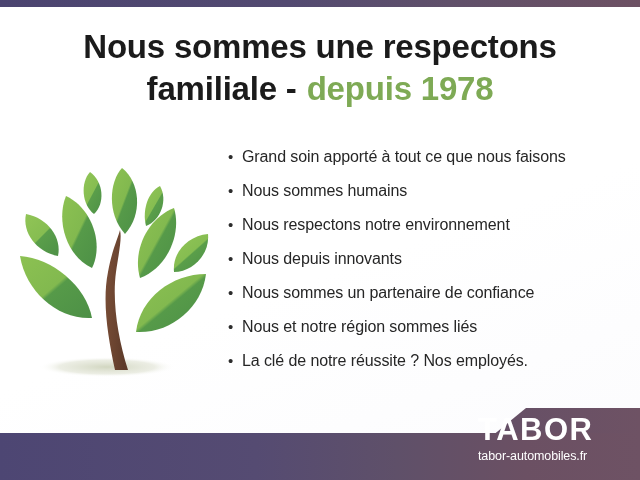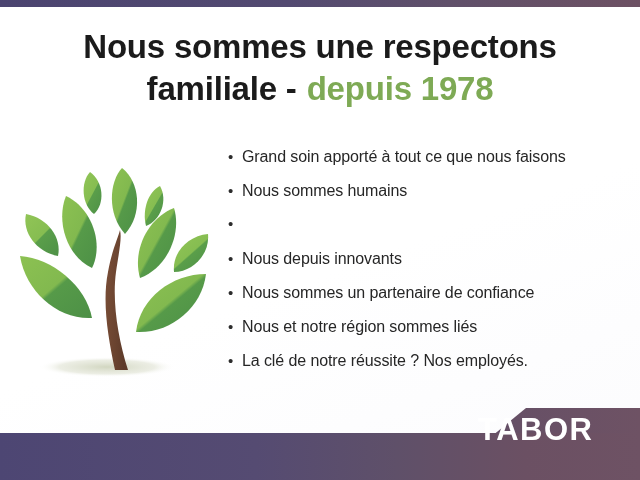--- a/index.html
+++ b/index.html
@@ -200,20 +200,21 @@
     <div class="bullet-row">
       <span class="bullet-dot">•</span>
       <span class="bullet-text">Grand soin apporté à tout ce que nous faisons</span>
     </div>
     <div class="bullet-row">
       <span class="bullet-dot">•</span>
       <span class="bullet-text">Nous sommes humains</span>
     </div>
     <div class="bullet-row">
       <span class="bullet-dot">•</span>
+      <span class="bullet-text">Nous respectons notre environnement</span>
     </div>
     <div class="bullet-row">
       <span class="bullet-dot">•</span>
       <span class="bullet-text">Nous depuis innovants</span>
     </div>
     <div class="bullet-row">
       <span class="bullet-dot">•</span>
       <span class="bullet-text">Nous sommes un partenaire de confiance</span>
     </div>
     <div class="bullet-row">
@@ -224,15 +225,16 @@
       <span class="bullet-dot">•</span>
       <span class="bullet-text">La clé de notre réussite ? Nos employés.</span>
     </div>
   </div>
 
   <div class="bottom-raised"></div>
   <div class="bottom-band"></div>
 
   <div class="logo-block">
     <span class="logo-word">TABOR</span>
+    <span class="logo-tagline">tabor-automobiles.fr</span>
   </div>
 
 </div>
 
 </body></html>

